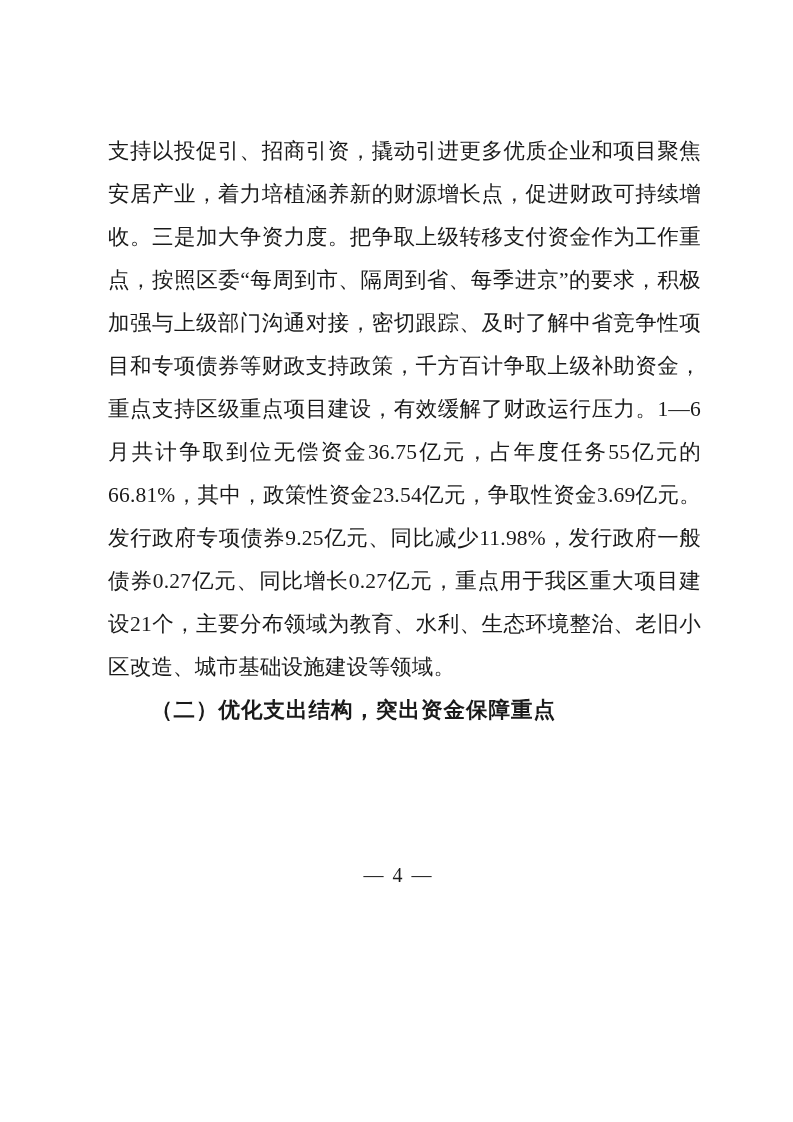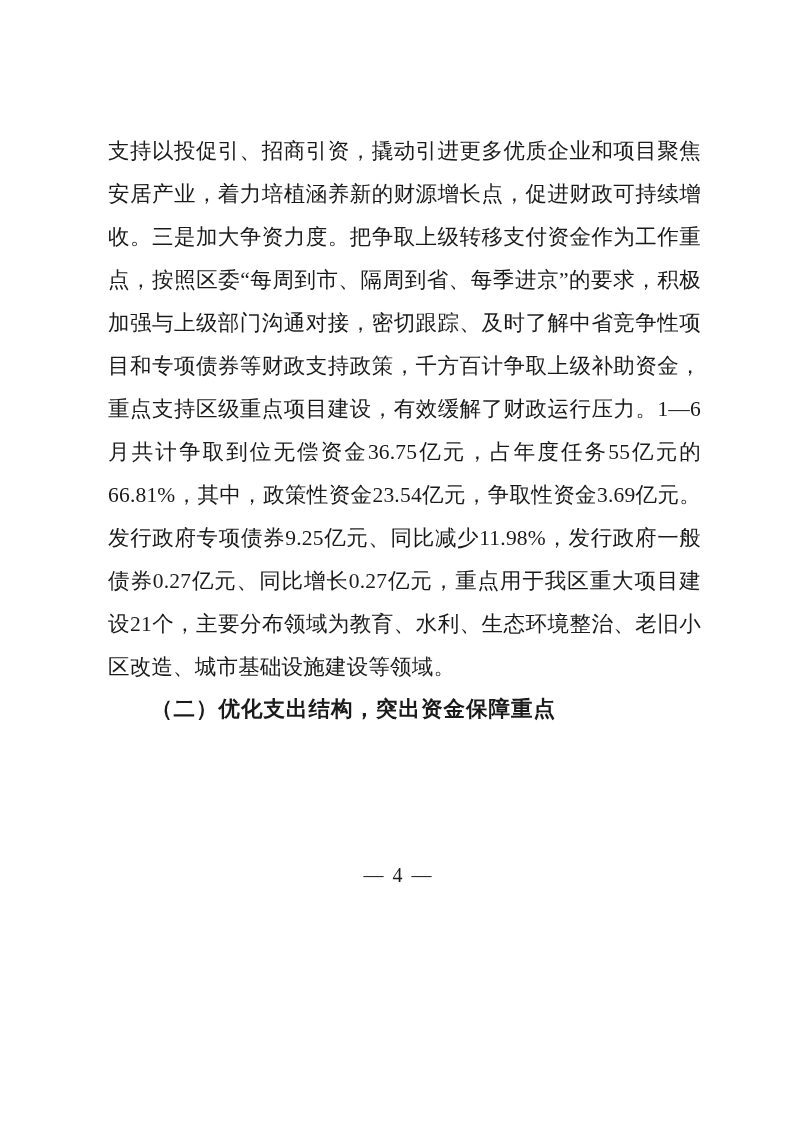--- a/index.html
+++ b/index.html
@@ -33,21 +33,21 @@
   }
   .para {
     margin: 0;
     text-indent: 0;
   }
   .para.indent {
     text-indent: 43px;
   }
   .para.heading {
     text-indent: 43px;
-    font-family: Liberation Mono, monospace;
+    font-family: Liberation Serif, serif;
     font-weight: bold;
     letter-spacing: 1px;
   }
   .footer {
     position: absolute;
     left: 0;
     right: 0;
     bottom: 108px;
     text-align: center;
     font-size: 20px;

